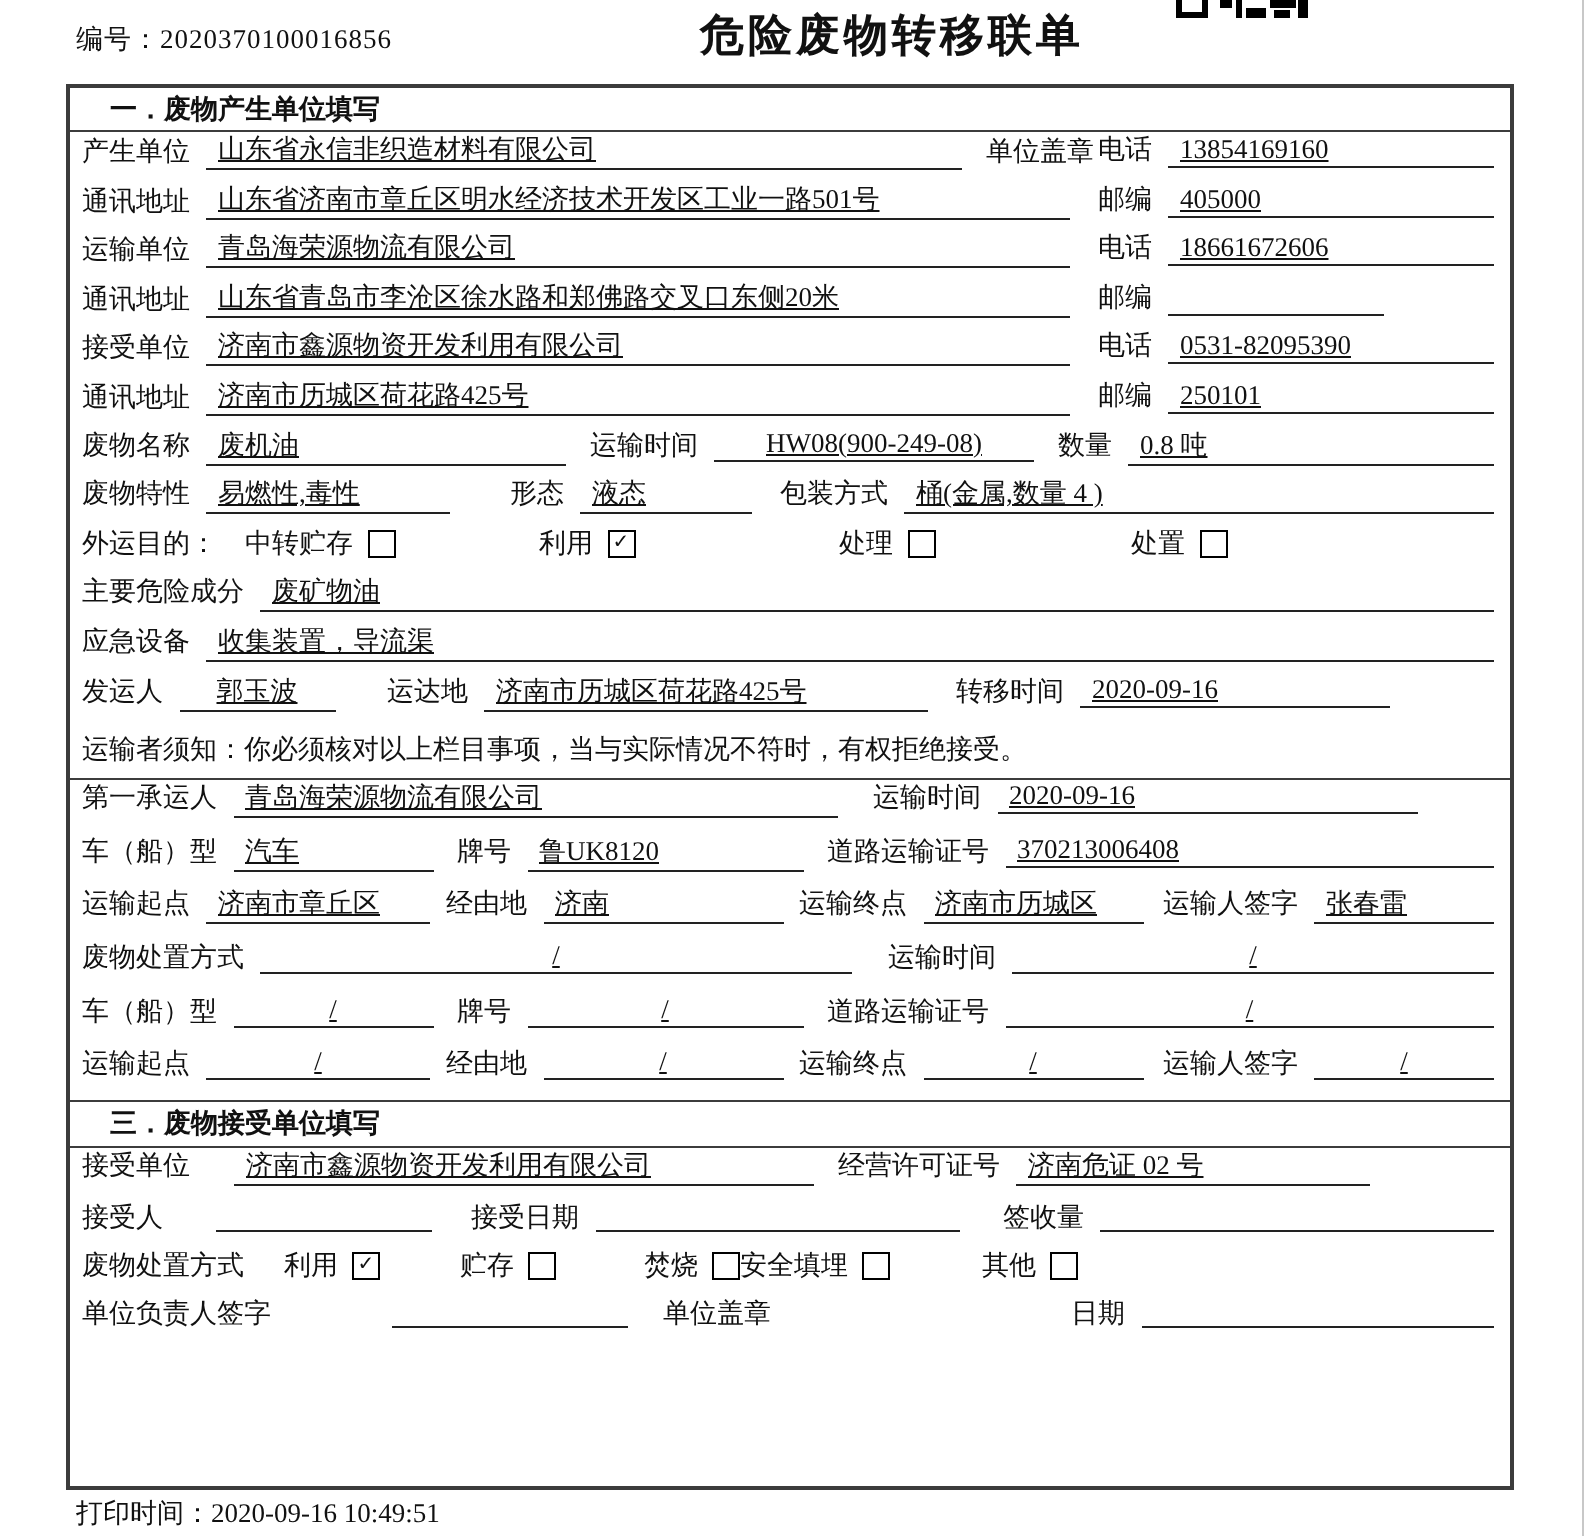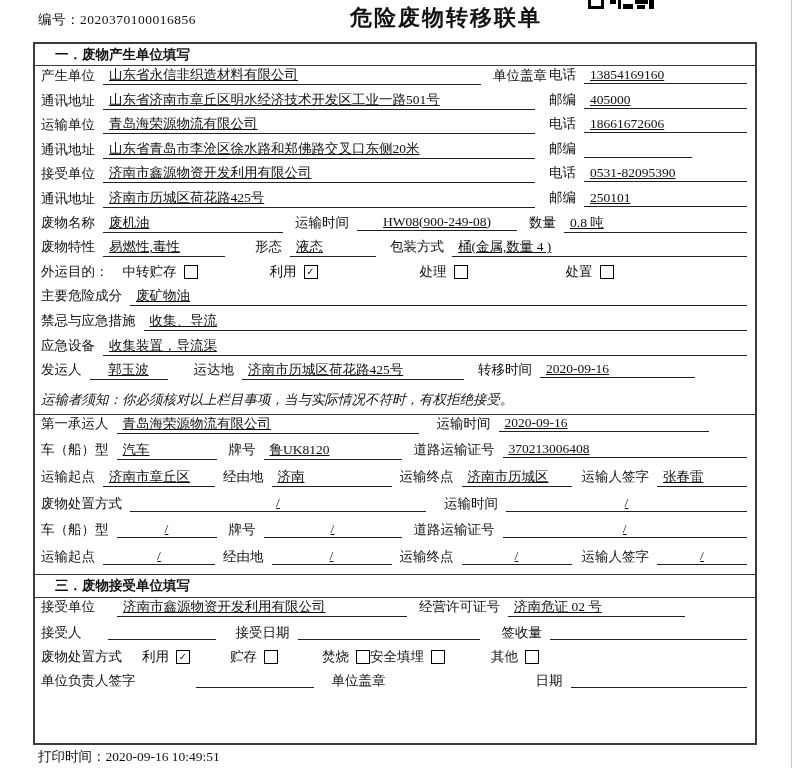--- a/index.html
+++ b/index.html
@@ -11,21 +11,21 @@
              font-family:"Liberation Sans",sans-serif;font-weight:bold;font-size:22px;
              letter-spacing:2px;white-space:nowrap;}
   .qr{position:absolute;left:588px;top:0;width:66px;height:9px;}
   .box{position:absolute;left:33px;top:42px;width:724px;height:703px;
        border:2px solid #3c3c3c;box-sizing:border-box;display:flex;flex-direction:column;}
   .sec-title{height:22px;line-height:21px;padding-left:20px;font-weight:bold;
              font-family:"Liberation Sans",sans-serif;font-size:13.5px;
              border-bottom:1.5px solid #3c3c3c;box-sizing:border-box;flex:none;}
   .sec-title.mid{border-top:1.5px solid #3c3c3c;height:24px;line-height:22px;}
   .notice{height:29px;box-sizing:border-box;display:flex;align-items:center;
-          padding:0 6px;border-bottom:1.5px solid #3c3c3c;flex:none;font-style:italic;}
+          padding:0 6px;border-bottom:1.5px solid #3c3c3c;flex:none;}
   .row{display:flex;align-items:flex-start;padding:0 8px 3px 6px;box-sizing:border-box;flex:none;}
   .s1r{height:24.6px;}
   .s2r{height:26.6px;}
   .lcol{width:508px;display:flex;align-items:flex-end;flex:none;}
   .rcol{flex:1;display:flex;align-items:flex-end;}
   .lbl{white-space:nowrap;margin-right:8px;flex:none;}
   .u{border-bottom:1px solid #222;white-space:nowrap;padding-left:6px;
      min-height:16px;box-sizing:border-box;flex:none;overflow:hidden;text-decoration:underline;}
   .uf{flex:1 1 auto;}
   .seal{margin:0 2px 0 12px;}
@@ -165,24 +165,20 @@
         <span>处置</span>
         <span class="cb"></span>
       </span>
     </div>
 
     <div class="row s1r">
       <span class="lbl">主要危险成分</span>
       <span class="u uf">废矿物油</span>
     </div>
 
-    <div class="row s1r">
-      <span class="lbl">禁忌与应急措施</span>
-      <span class="u uf">收集、导流</span>
-    </div>
 
     <div class="row s1r">
       <span class="lbl">应急设备</span>
       <span class="u uf">收集装置，导流渠</span>
     </div>
 
     <div class="row s1r">
       <span class="lbl">发运人</span>
       <span class="u ctr" style="width:78px">郭玉波</span>
       <span class="lbl" style="margin-left:26px">运达地</span>

